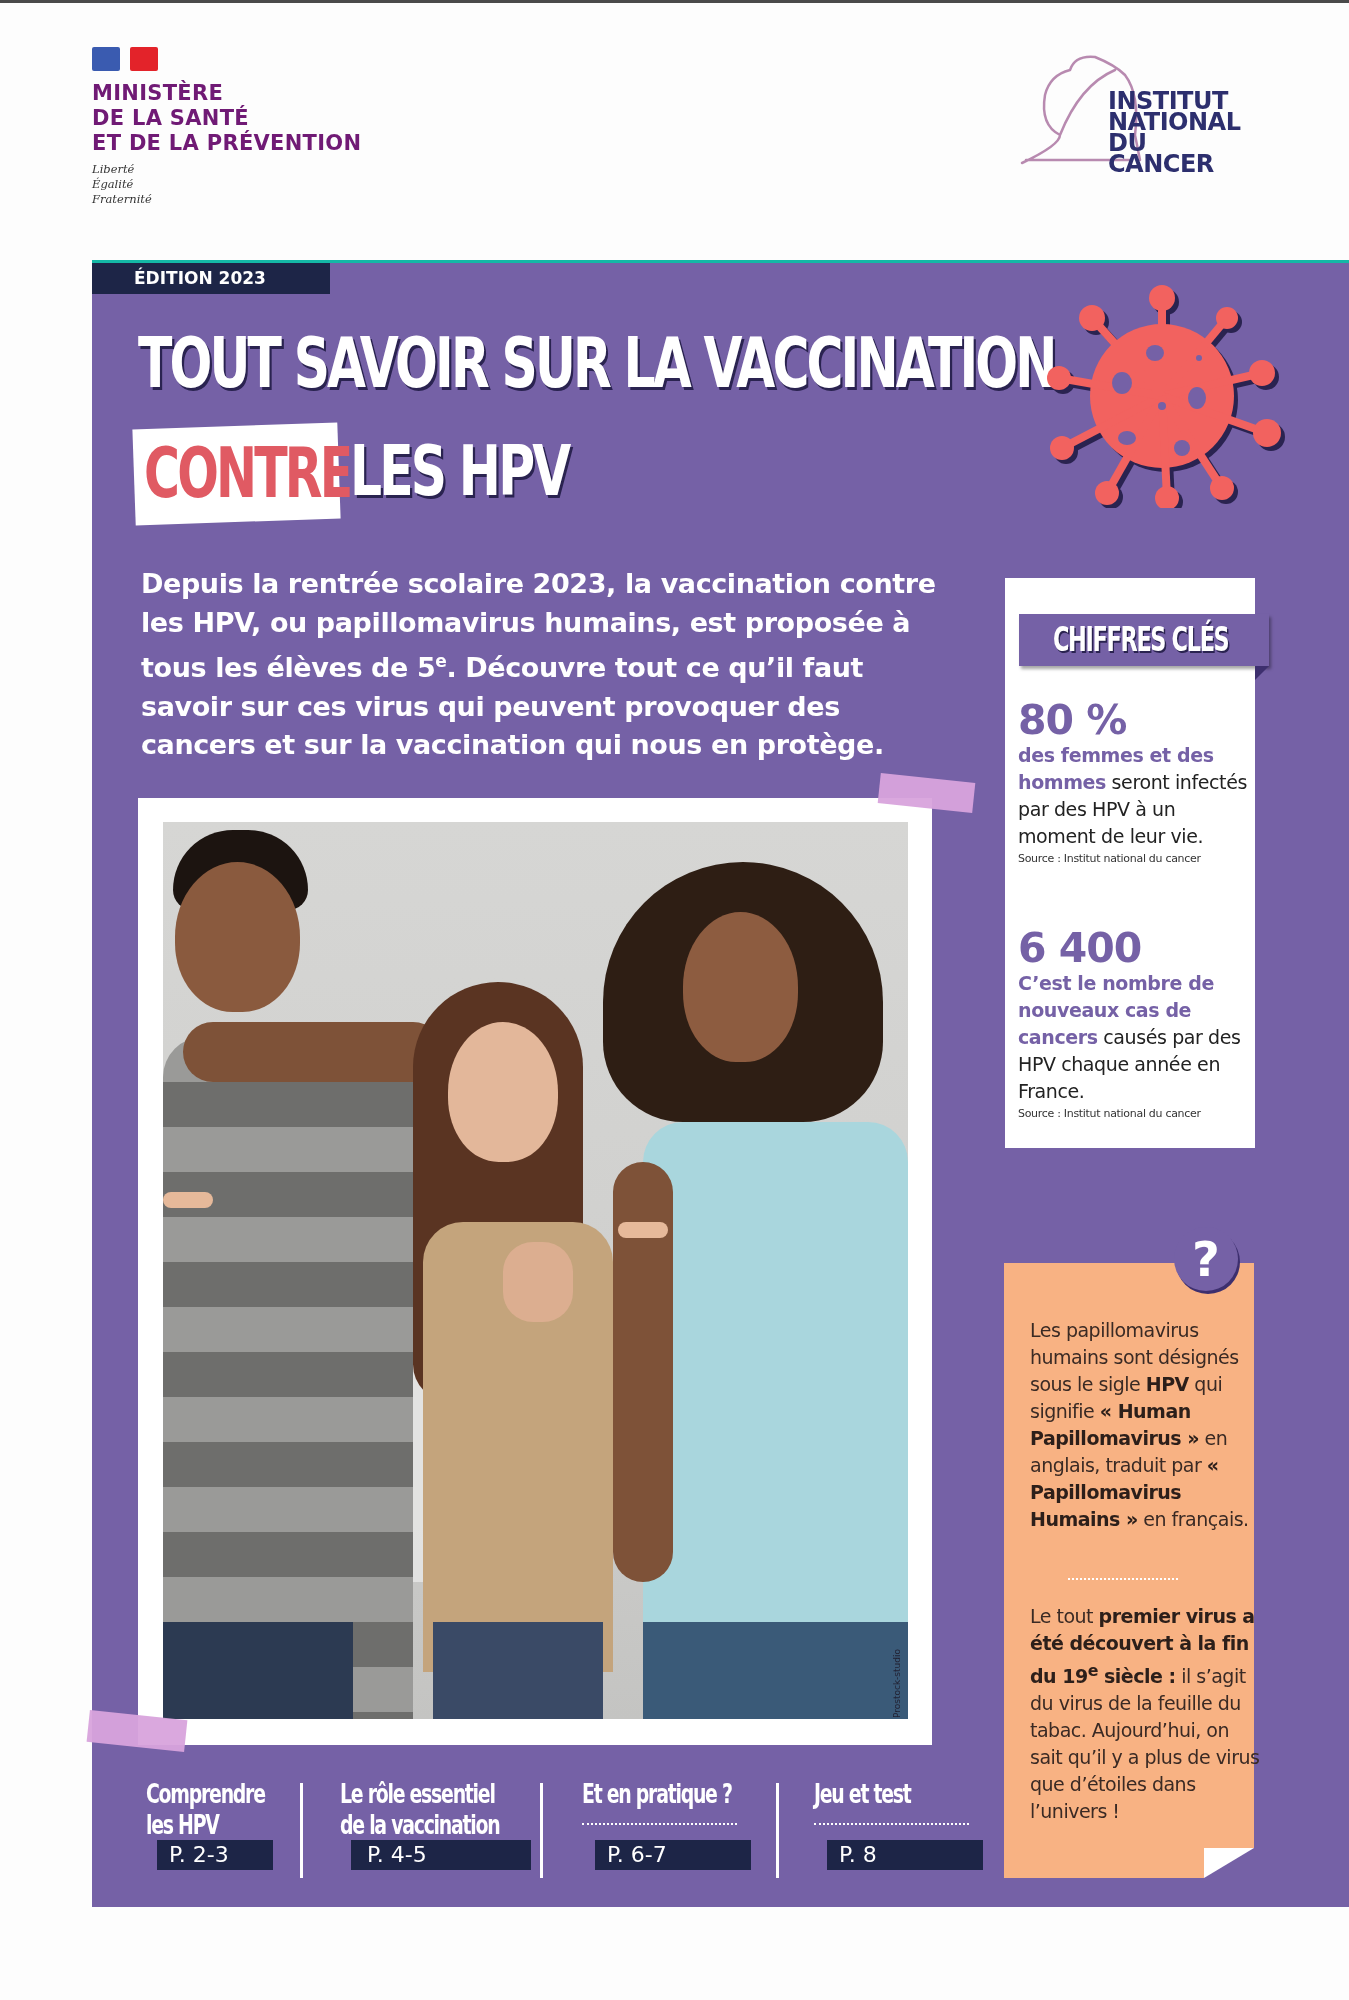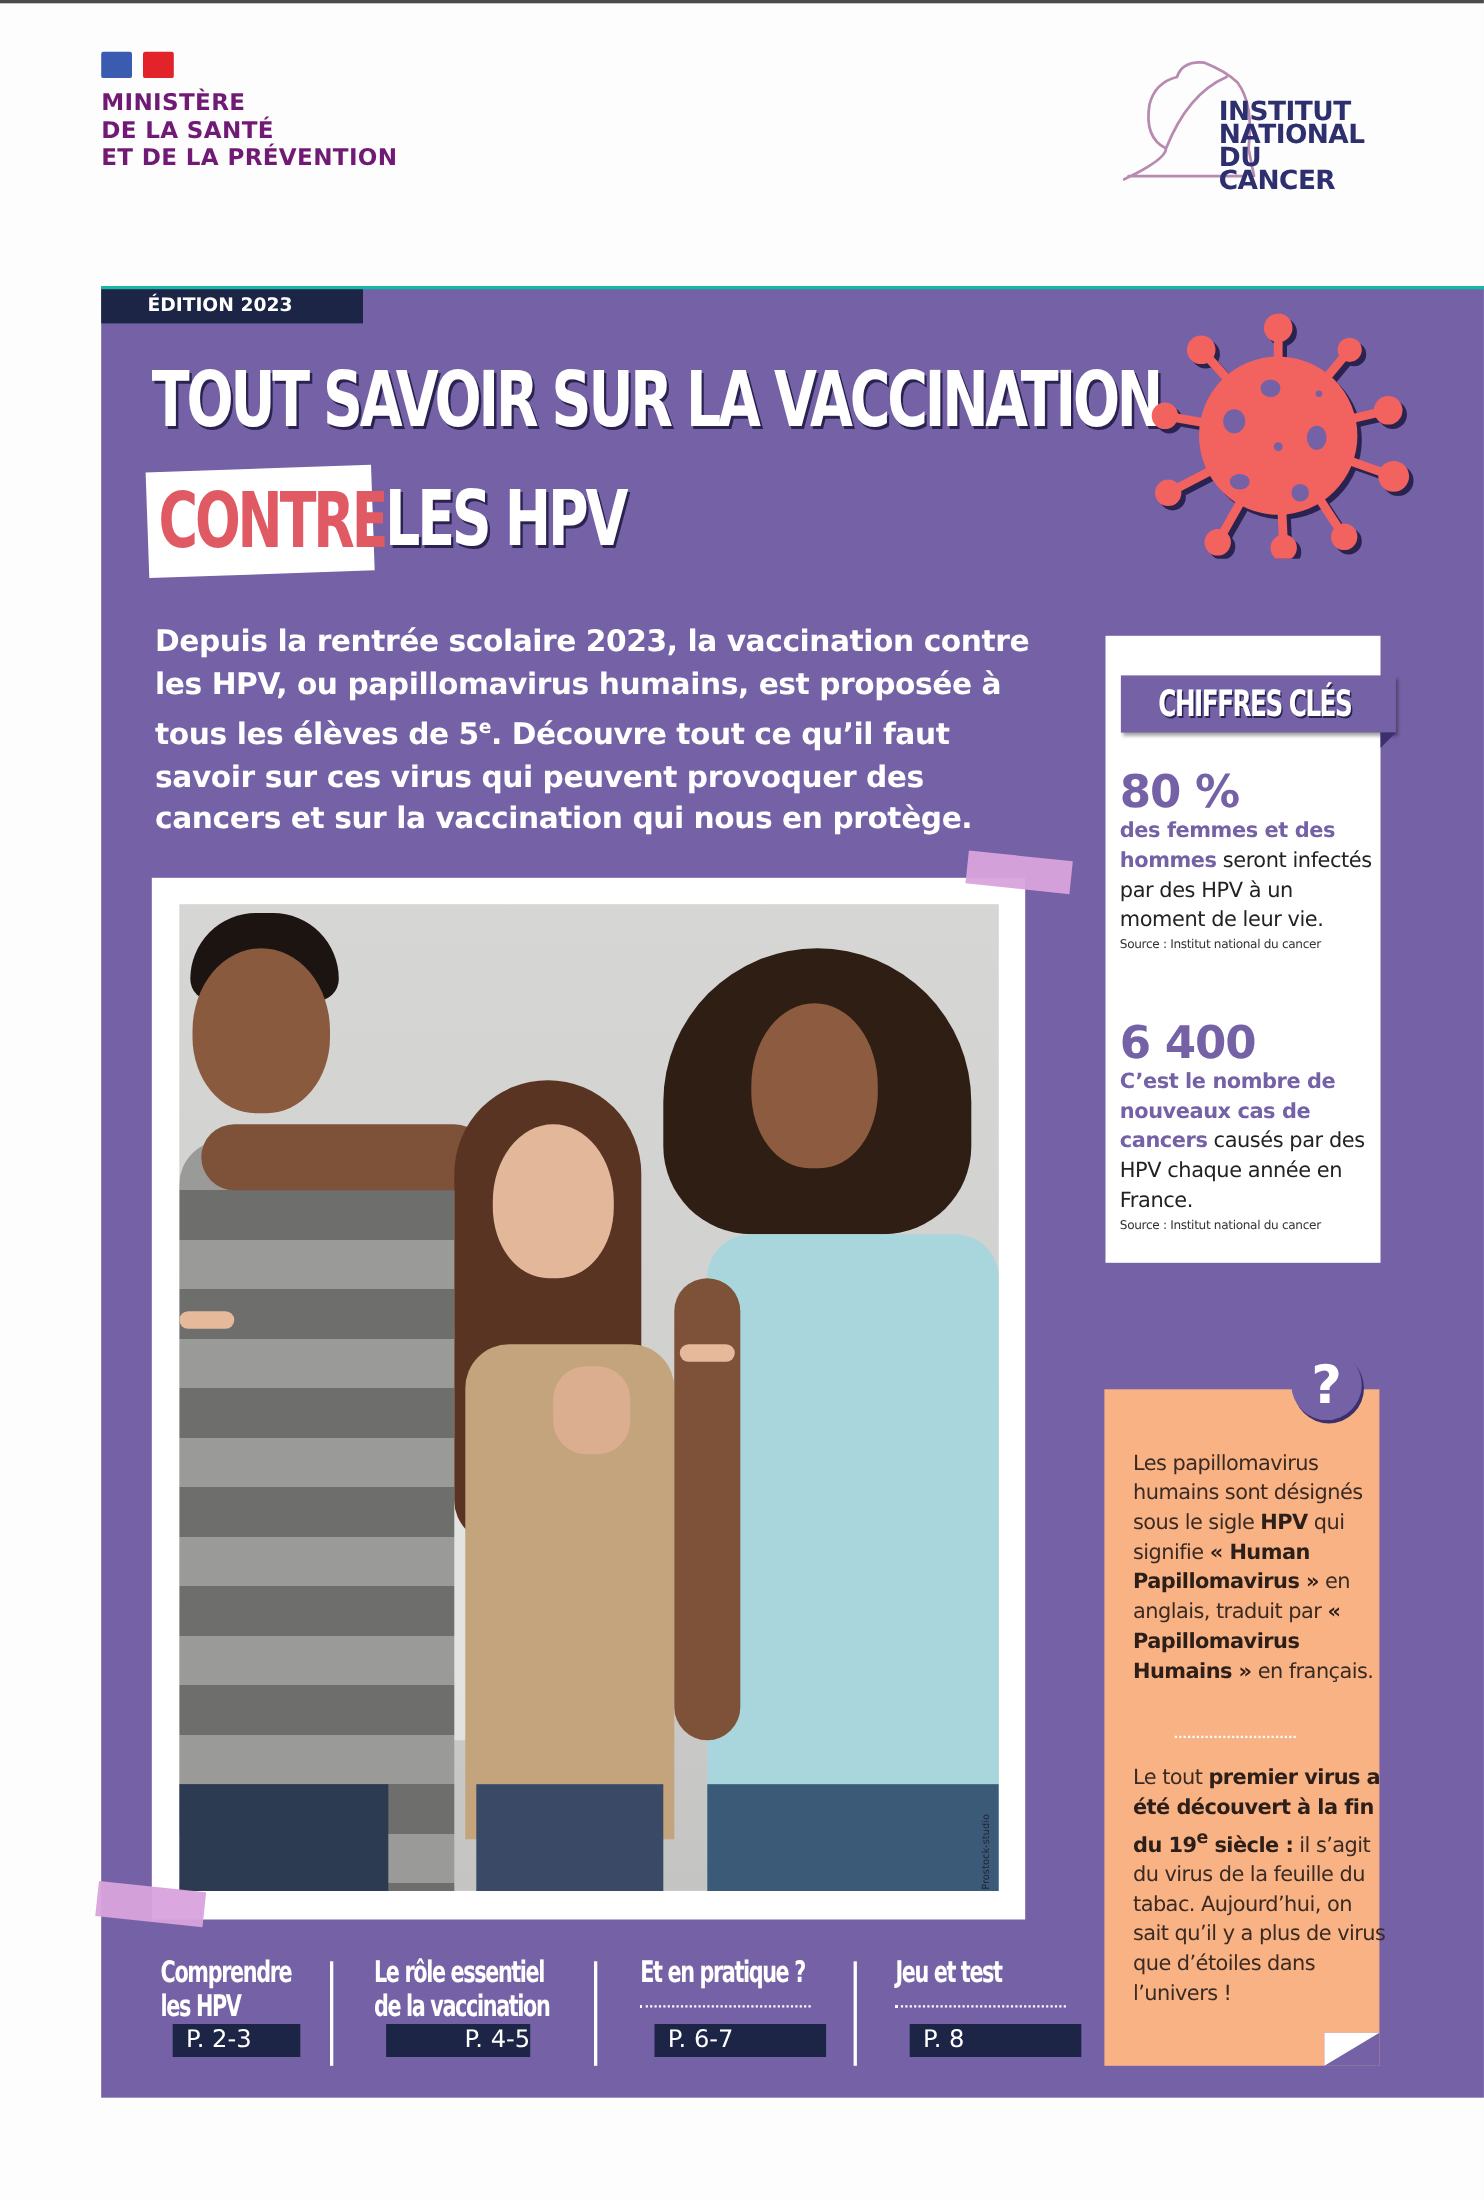--- a/index.html
+++ b/index.html
@@ -87,20 +87,25 @@
 
 <div class="min-logo">
   <div class="flag">
     <div class="blue"></div>
       <div class="red"></div>
   </div>
   <div class="min-name">
     <div>MINISTÈRE</div>
     <div>DE LA SANTÉ</div>
     <div>ET DE LA PRÉVENTION</div>
+  </div>
+  <div class="motto">
+    <div>Liberté</div>
+    <div>Égalité</div>
+    <div>Fraternité</div>
   </div>
 </div>
 
 <div class="inca-logo">
   <svg width="240" height="120" viewBox="0 0 240 120">
     <path d="M2 118 Q40 100 40 90 Q20 80 25 50 Q30 30 50 25 Q55 10 75 12 Q95 20 105 30 Q120 50 115 90 L120 115 M40 90 Q60 40 95 25 M6 115 L110 115" fill="none" stroke="#b88ab0" stroke-width="2.5" stroke-linecap="round"></path>
   </svg>
   <div class="inca-text">
     <div>INSTITUT</div>
     <div>NATIONAL</div>
@@ -253,21 +258,21 @@
   <div class="nav" style="left:54px;">
     <div class="label">Comprendre</div>
     <div class="label">les HPV</div>
     <div class="page" style="left:-2px;top:62px;width:116px;">P. 2-3</div>
   </div>
   <div class="sep" style="left:208px;"></div>
 
   <div class="nav" style="left:248px;">
     <div class="label">Le rôle essentiel</div>
     <div class="label">de la vaccination</div>
-    <div class="page" style="left:-2px;top:62px;width:131px;padding-left:16px;text-align:right;">P. 4-5</div>
+    <div class="page" style="left:-2px;top:62px;width:180px;padding-left:16px;">P. 4-5</div>
   </div>
   <div class="sep" style="left:448px;"></div>
 
   <div class="nav" style="left:490px;">
     <div class="label">Et en pratique ?</div>
     <div class="dotline" style="left:0;top:45px;width:155px;"></div>
     <div class="page" style="left:0;top:62px;width:156px;">P. 6-7</div>
   </div>
   <div class="sep" style="left:684px;"></div>
 

